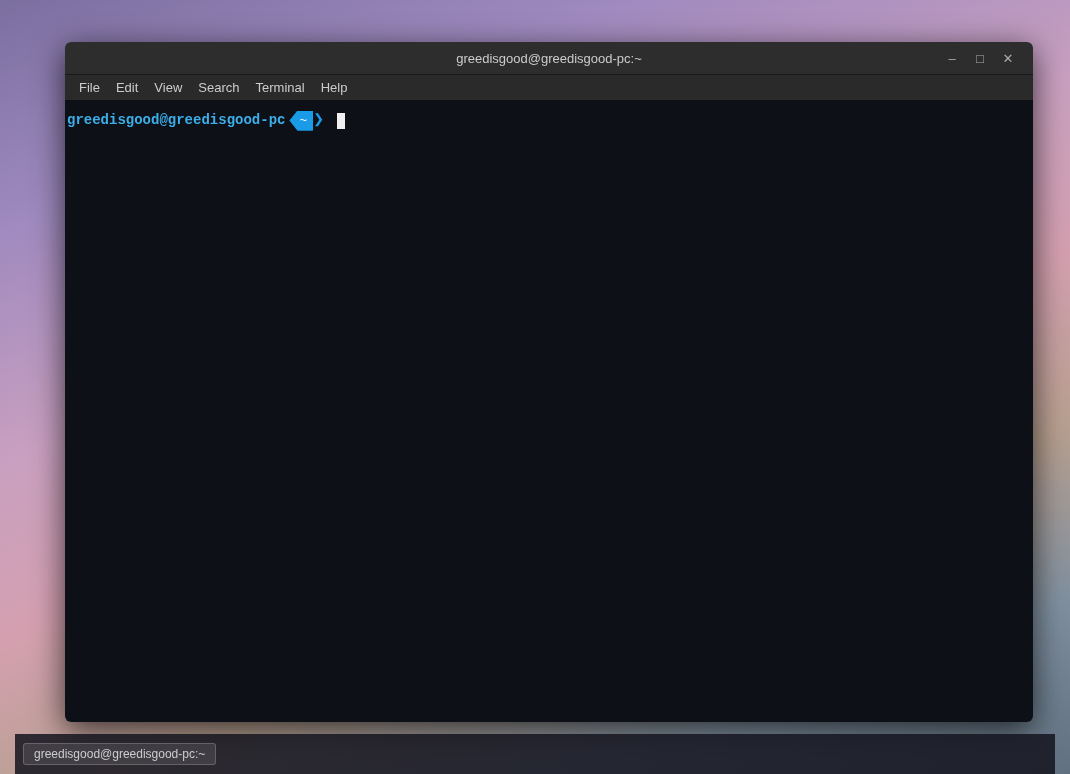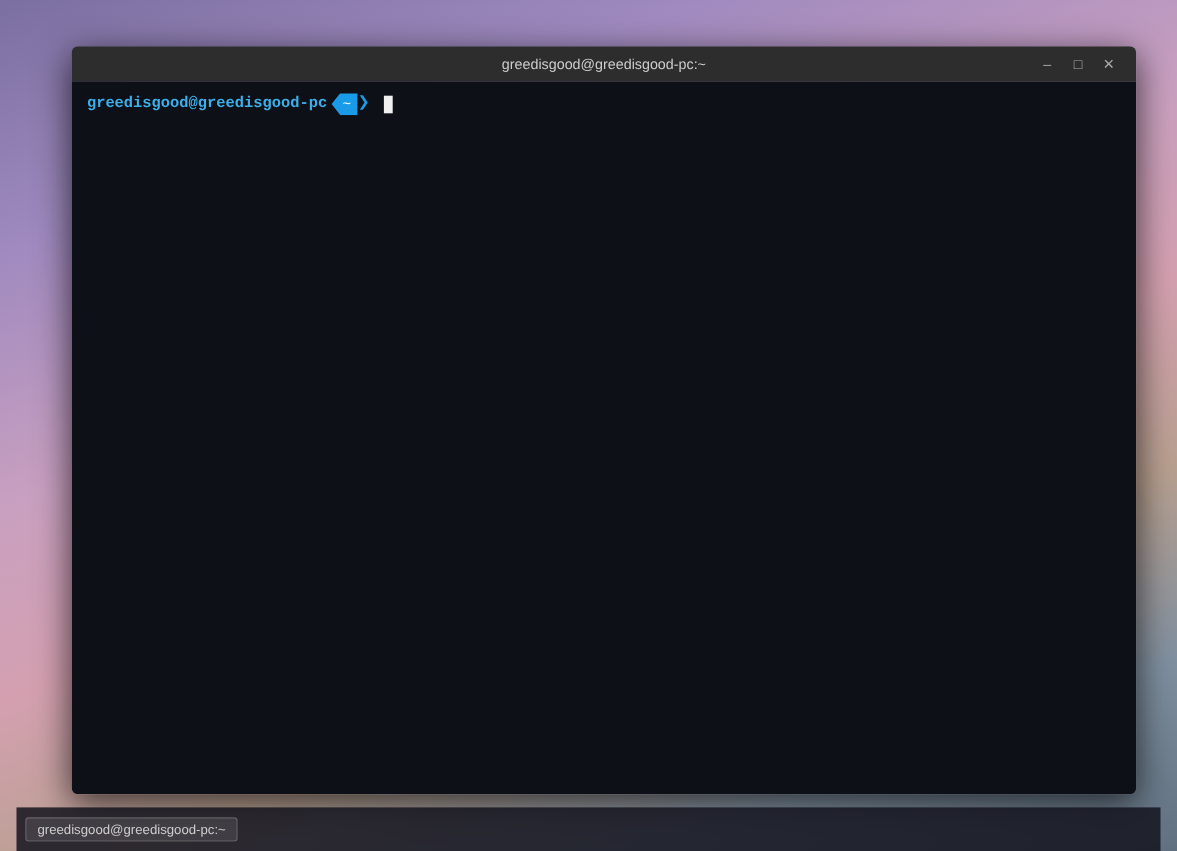--- a/index.html
+++ b/index.html
@@ -116,21 +116,21 @@
       font-family: 'Segoe UI', sans-serif;
       padding: 2px 8px;
       border-radius: 3px;
       cursor: pointer;
     }
 
     
     .terminal-body {
       background: #0d1117;
       flex: 1;
-      padding: 8px 14px;
+      padding: 8px 2px;
       font-family: 'Courier New', Courier, monospace;
       font-size: 14px;
       color: #f0f0f0;
       overflow-y: auto;
       cursor: text;
     }
 
     .prompt-line {
       display: flex;
       align-items: center;
@@ -198,20 +198,28 @@
 
     <div class="title-bar">
       <span class="title-bar-title">greedisgood@greedisgood-pc:~</span>
       <div class="title-bar-controls">
         <button class="title-btn">–</button>
         <button class="title-btn">□</button>
         <button class="title-btn close">✕</button>
       </div>
     </div>
 
+    <div class="menu-bar">
+      <span class="menu-item">File</span>
+      <span class="menu-item">Edit</span>
+      <span class="menu-item">View</span>
+      <span class="menu-item">Search</span>
+      <span class="menu-item">Terminal</span>
+      <span class="menu-item">Help</span>
+    </div>
 
     <div class="terminal-body">
       <div class="prompt-line">
         <span class="prompt-user">greedisgood@greedisgood-pc</span>
         <span class="prompt-badge">
           <span>~</span>
         </span>
         <span style="color:#1a9be8; font-size:18px; margin: 0 2px 0 0;">❯</span>
         <span class="prompt-gt">&nbsp;</span>
         <span class="cursor-block"></span>

